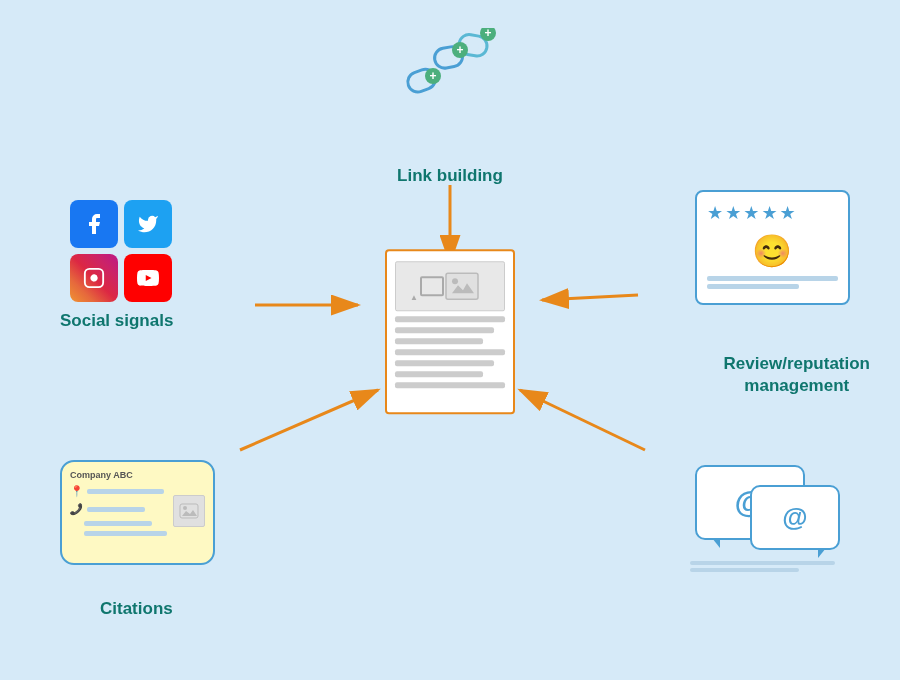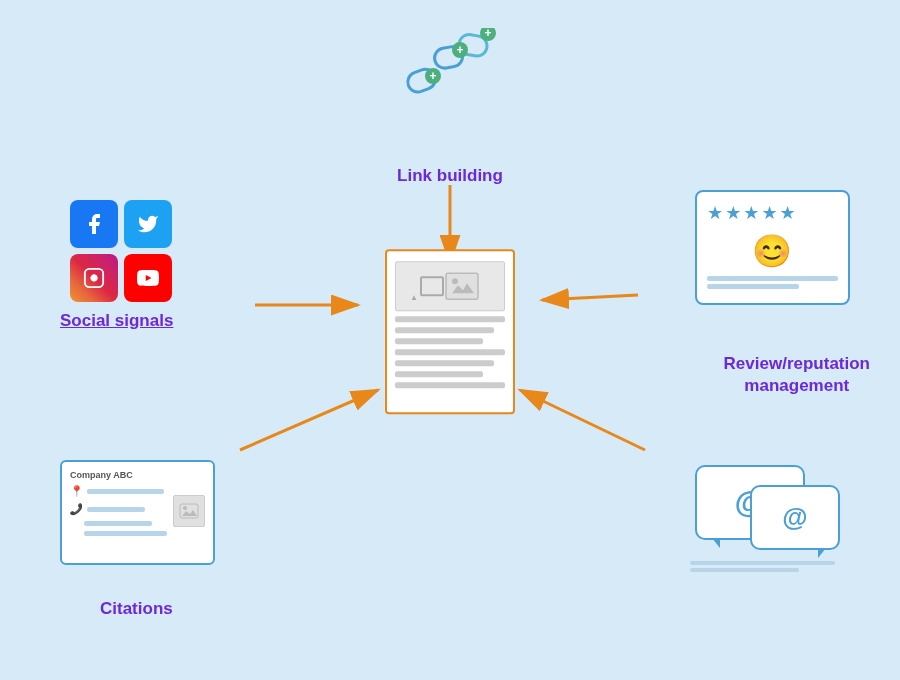--- a/index.html
+++ b/index.html
@@ -84,39 +84,38 @@
       width: 900px;
       height: 680px;
       pointer-events: none;
       z-index: 5;
     }
 
     
     .label {
       position: absolute;
       font-weight: bold;
-      color: #6d28d9;
+      color: #0f766e;
       font-size: 17px;
       text-align: center;
       line-height: 1.3;
       z-index: 15;
     }
 
     
     .label-link-building {
       top: 165px;
       left: 50%;
       transform: translateX(-50%);
     }
 
     
     .label-social {
       top: 310px;
       left: 60px;
-      text-decoration: underline;
     }
 
     
     .label-review {
       top: 305px;
       right: 30px;
       text-align: center;
       margin-top: 48px;
     }
 
@@ -211,23 +210,23 @@
       background: #b8d4e8;
       border-radius: 2px;
     }
 
     
     .citations-box {
       bottom: 115px;
       left: 60px;
       width: 155px;
       height: 105px;
-      background: #ffffff;
+      background: #fef9c3;
       border: 2px solid #4a9fd4;
-      border-radius: 6px;
+      border-radius: 14px;
       padding: 8px;
       position: absolute;
       z-index: 15;
     }
 
     .citations-header {
       font-size: 9px;
       font-weight: bold;
       color: #555;
       margin-bottom: 5px;

